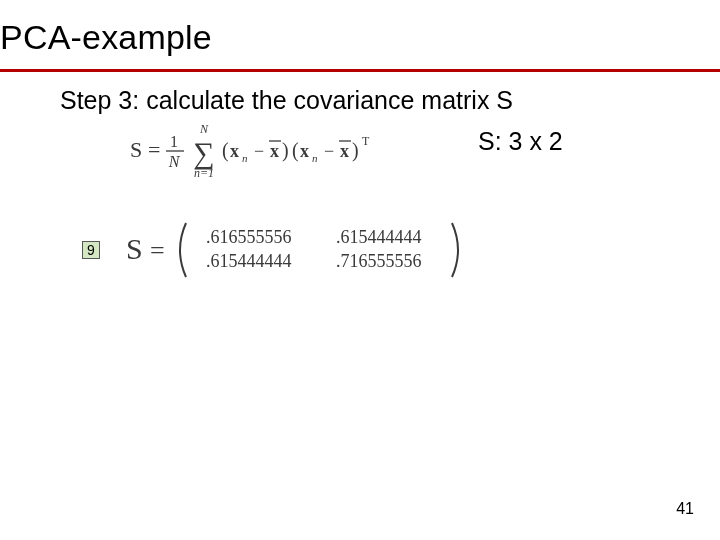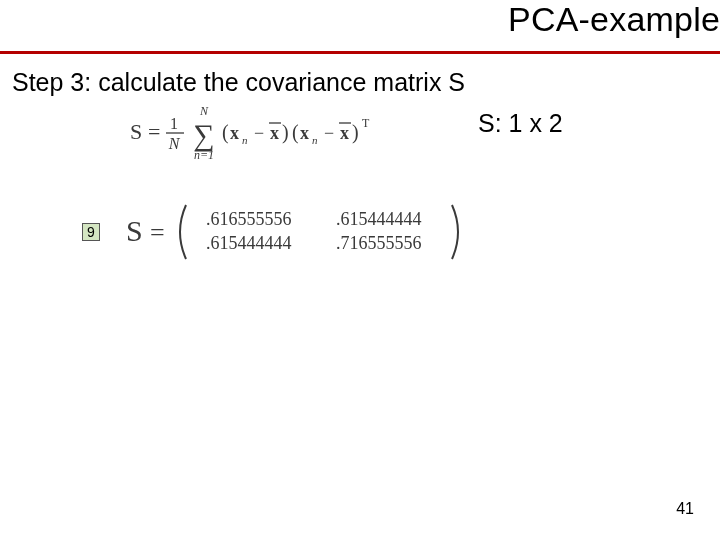--- a/index.html
+++ b/index.html
@@ -12,39 +12,41 @@
     position: relative;
     overflow: hidden;
   }
   .slide {
     width: 720px;
     height: 540px;
     position: relative;
     box-sizing: border-box;
   }
   .title {
-    text-align: right;
+    text-align: left;
     font-size: 34px;
     color: #000;
+    padding-top: 18px;
     padding-bottom: 8px;
     font-weight: 400;
     letter-spacing: 0.2px;
   }
   .rule {
     border: none;
     border-top: 3px solid #b40000;
     margin: 4px 0 0 0;
   }
   .body {
     padding: 14px 12px 0 12px;
   }
   .step-line {
     font-size: 25px;
     color: #000;
     margin-bottom: 6px;
+    margin-left: 48px;
   }
   .formula-row {
     display: flex;
     align-items: flex-start;
     margin-top: -2px;
   }
   .formula-svg {
     margin-left: 118px;
   }
   .size-label {
@@ -118,21 +120,21 @@
           <text x="162" y="38" font-size="20">(</text>
           <text x="170" y="38" font-size="18" font-weight="bold">x</text>
           <text x="182" y="43" font-size="11" font-style="italic">n</text>
           <text x="194" y="38" font-size="18">−</text>
           <line x1="209" y1="22" x2="221" y2="22" stroke="#3a3a3a" stroke-width="1.3"></line>
           <text x="210" y="38" font-size="18" font-weight="bold">x</text>
           <text x="222" y="38" font-size="20">)</text>
           <text x="232" y="26" font-size="12">T</text>
         </g>
       </svg>
-      <div class="size-label">S: 1 x 2</div>
+      <div class="size-label">S: 3 x 2</div>
     </div>
 
     <div class="matrix-row">
       <span class="n-box">9</span>
 
       <svg width="360" height="66" viewBox="0 0 360 66">
         <g class="serif" fill="#3a3a3a">
           <text x="0" y="42" font-size="30">S</text>
           <text x="24" y="42" font-size="26">=</text>
 

